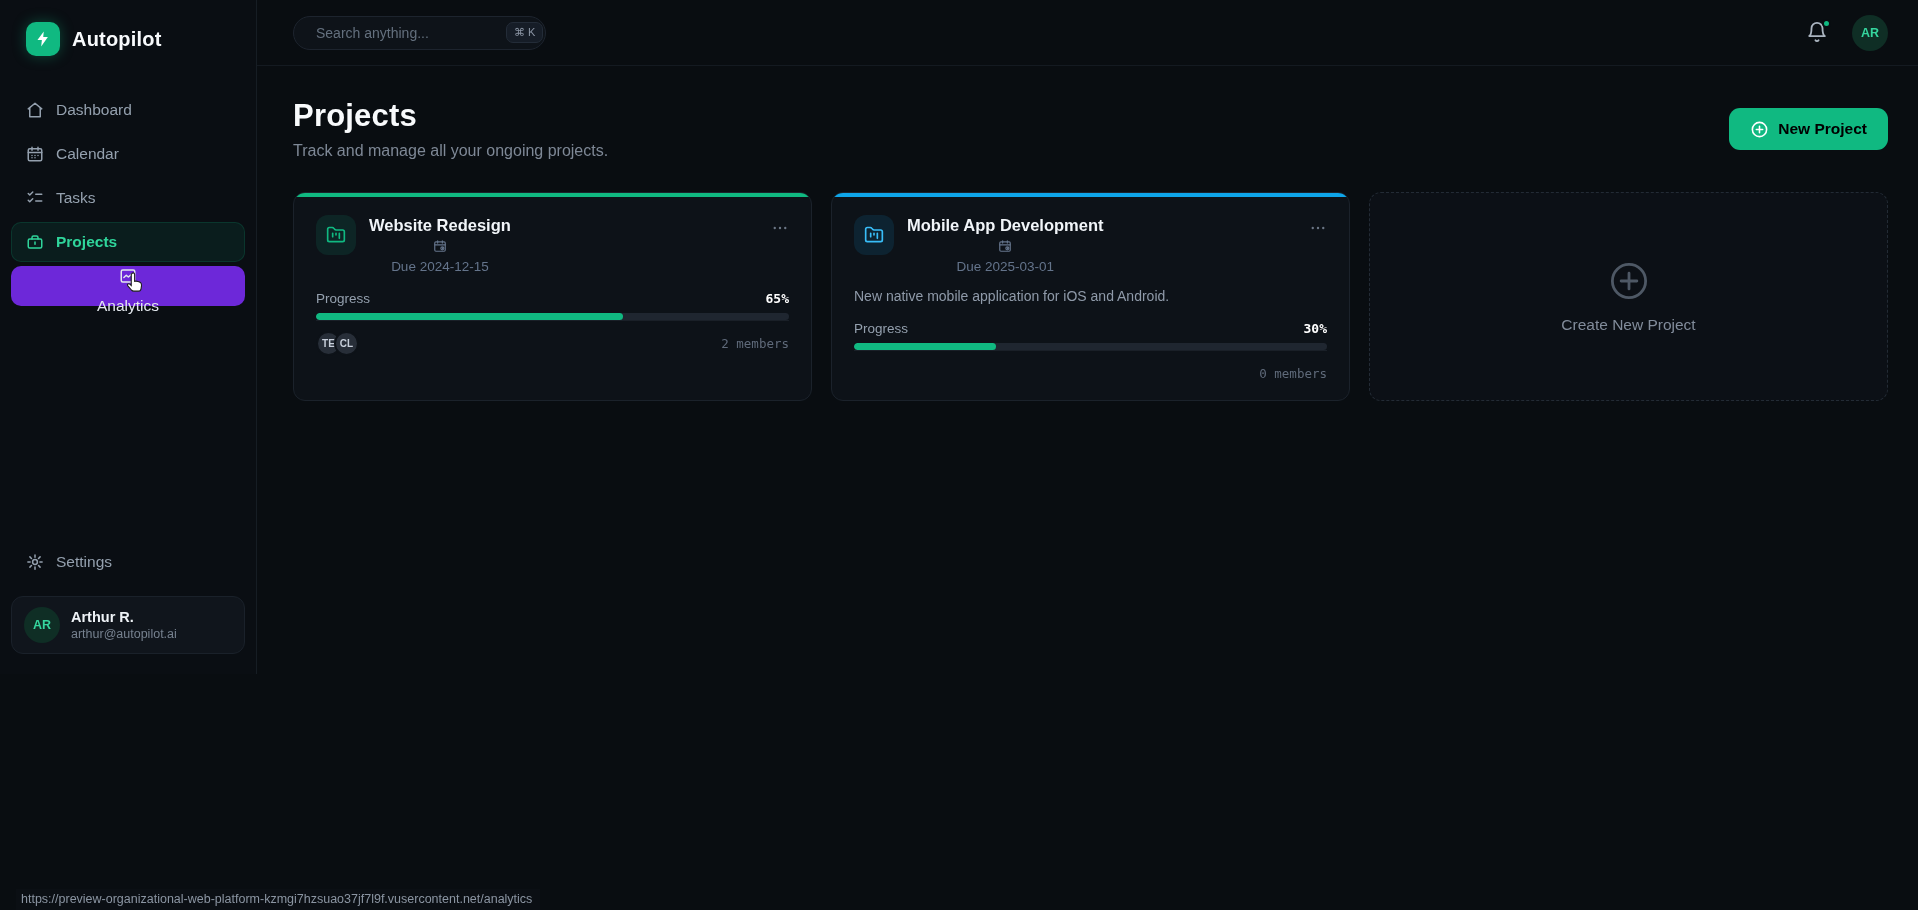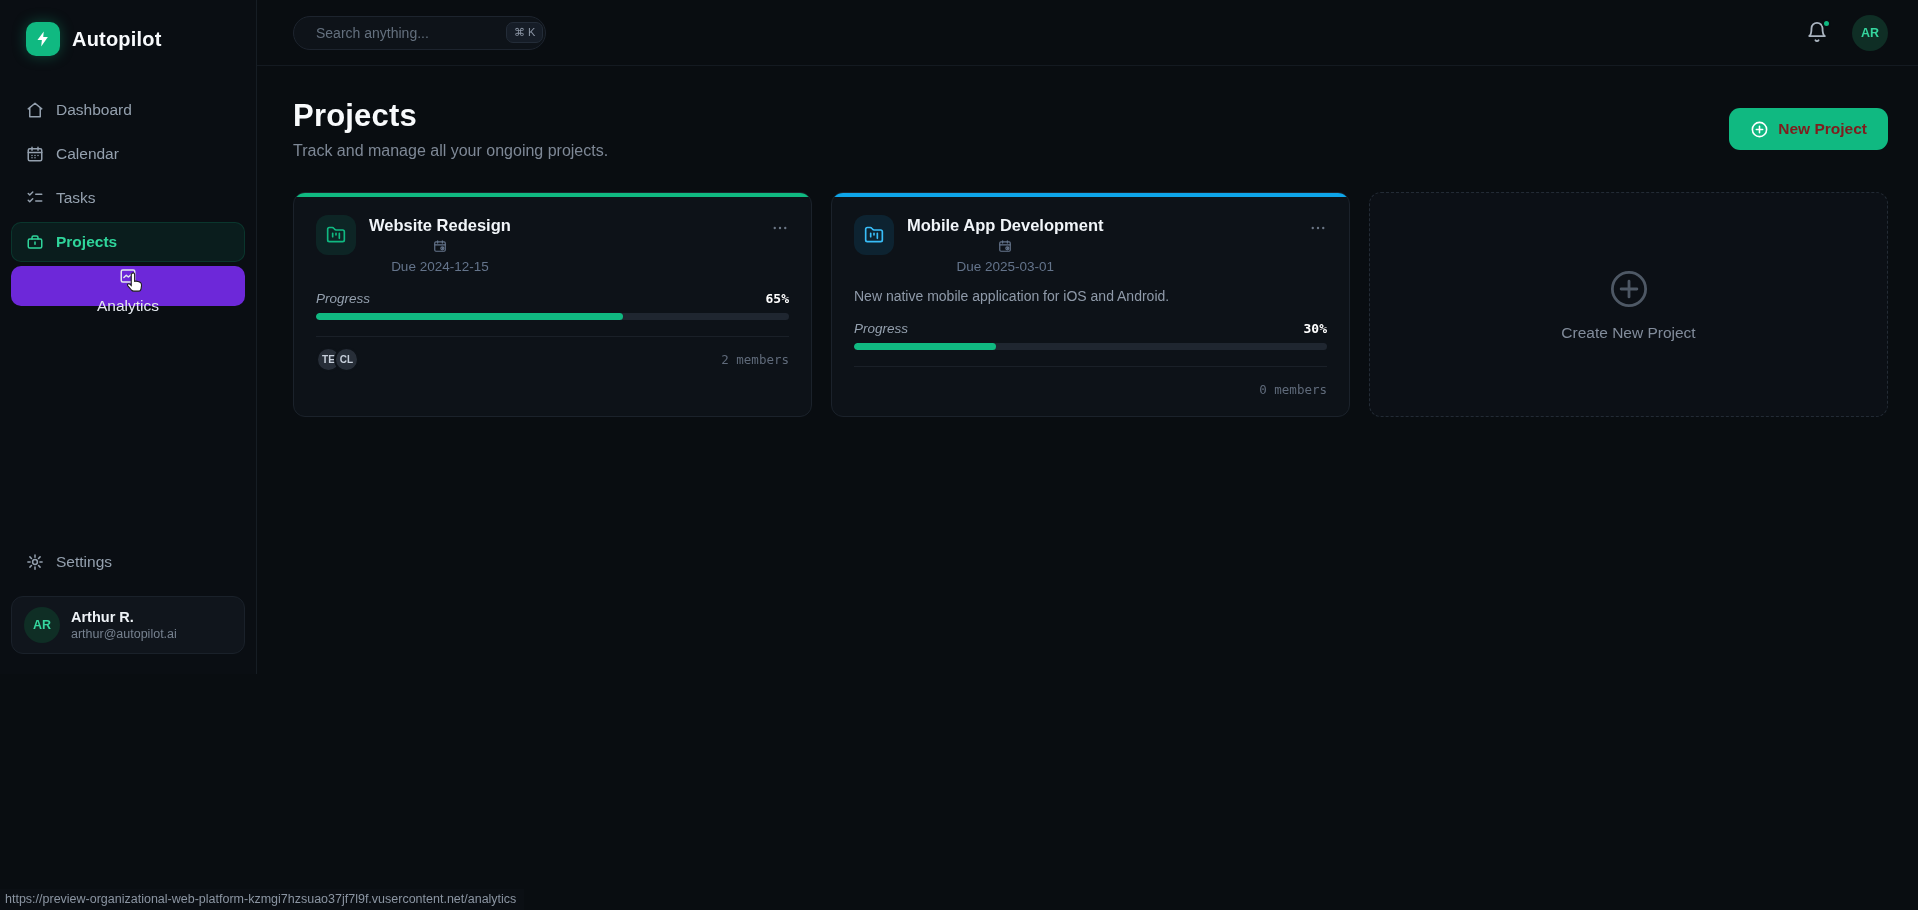--- a/index.html
+++ b/index.html
@@ -80,21 +80,21 @@
     border-radius:50%; background:#10b981; border:2px solid #090d11;
   }
 
   
   .main { flex:1; padding:32px 30px 0 36px; }
   .page-head { display:flex; align-items:center; justify-content:space-between; }
   .page-title { font-size:31px; font-weight:800; color:#f8fafc; letter-spacing:.2px; }
   .page-subtitle { margin-top:8px; font-size:16px; color:#7e8896; }
   .btn-primary {
     display:flex; align-items:center; gap:9px;
-    background:#10b981; color:#7f1d1d; border:none; border-radius:11px;
+    background:#10b981; color:#000000; border:none; border-radius:11px;
     height:42px; padding:0 21px; font-size:15.5px; font-weight:700;
     font-family:inherit; cursor:pointer;
   }
 
   .grid { display:grid; grid-template-columns:repeat(3,1fr); gap:19px; margin-top:32px; }
   .card {
     background:#0d1218; border:1px solid #1b222b; border-radius:12px;
     overflow:hidden; min-height:203px; position:relative;
     display:flex; flex-direction:column;
   }
@@ -104,47 +104,47 @@
   .card-body { padding:18px 22px 15px 22px; display:flex; flex-direction:column; flex:1; }
   .card-head { display:flex; align-items:flex-start; gap:13px; }
   .proj-icon { width:40px; height:40px; border-radius:12px; display:flex; align-items:center; justify-content:center; flex:0 0 40px; }
   .accent-green .proj-icon { background:rgba(16,185,129,.12); color:#10b981; }
   .accent-blue  .proj-icon { background:rgba(14,165,233,.12); color:#38bdf8; }
   .proj-title { font-size:16.5px; font-weight:700; color:#f1f5f9; line-height:20px; }
   .due-row { display:flex; align-items:center; gap:6px; margin-top:4px; color:#64748b; font-size:13.5px;flex-direction:column; }
   .dots { margin-left:auto; color:#6b7685; cursor:pointer; padding-top:4px; }
   .card-desc { margin-top:14px; font-size:14px; color:#8f9aa9; }
   .progress-row { margin-top:17px; display:flex; align-items:center; justify-content:space-between; }
-  .progress-label { font-size:13.5px; color:#94a0ae;font-style:italic; }
+  .progress-label { font-size:13.5px; color:#94a0ae; }
   .progress-pct { font-family:"DejaVu Sans Mono","Liberation Mono",monospace; font-size:13px; font-weight:700; color:#ffffff; }
   .track { margin-top:7px; height:7px; border-radius:99px; background:#1f2630; overflow:hidden; }
   .fill { height:100%; border-radius:99px; background:#10b981; }
   .card-footer {
-    margin-top:16px; border-top:1px solid #1a2028; padding-top:10px;
+    border-top:1px solid #1a2028; padding-top:10px;
     display:flex; align-items:center; justify-content:space-between; min-height:35px;
   }
   .member-stack { display:flex; }
   .member-stack .m-avatar {
     width:25px; height:25px; border-radius:50%; background:#272e38; color:#c7cfda;
     font-size:10px; font-weight:600; display:flex; align-items:center; justify-content:center;
     border:2px solid #0d1218;
   }
   .member-stack .m-avatar + .m-avatar { margin-left:-7px; }
   .members-count { font-family:"DejaVu Sans Mono","Liberation Mono",monospace; font-size:12.5px; color:#5f6a7a; margin-left:auto; }
 
   .create-card {
     background:#0c1016; border:1px dashed #232b35; border-radius:12px;
     display:flex; flex-direction:column; align-items:center; justify-content:center;
     gap:14px; cursor:pointer; min-height:203px;
   }
   .create-label { font-size:15.5px; color:#828c9b; }
 
   
   .statusbar {
-    position:absolute; left:0; bottom:0; z-index:5;
+    position:absolute; left:16px; bottom:0; z-index:5;
     font-size:12.5px; color:#8b95a2; padding:3px 8px 4px 5px;
     background:#0b0f14;
   }
 
   .cursor { position:absolute; left:124px; top:271px; z-index:9; pointer-events:none; }
 </style>
 </head>
 <body>
 
 <div class="app">

